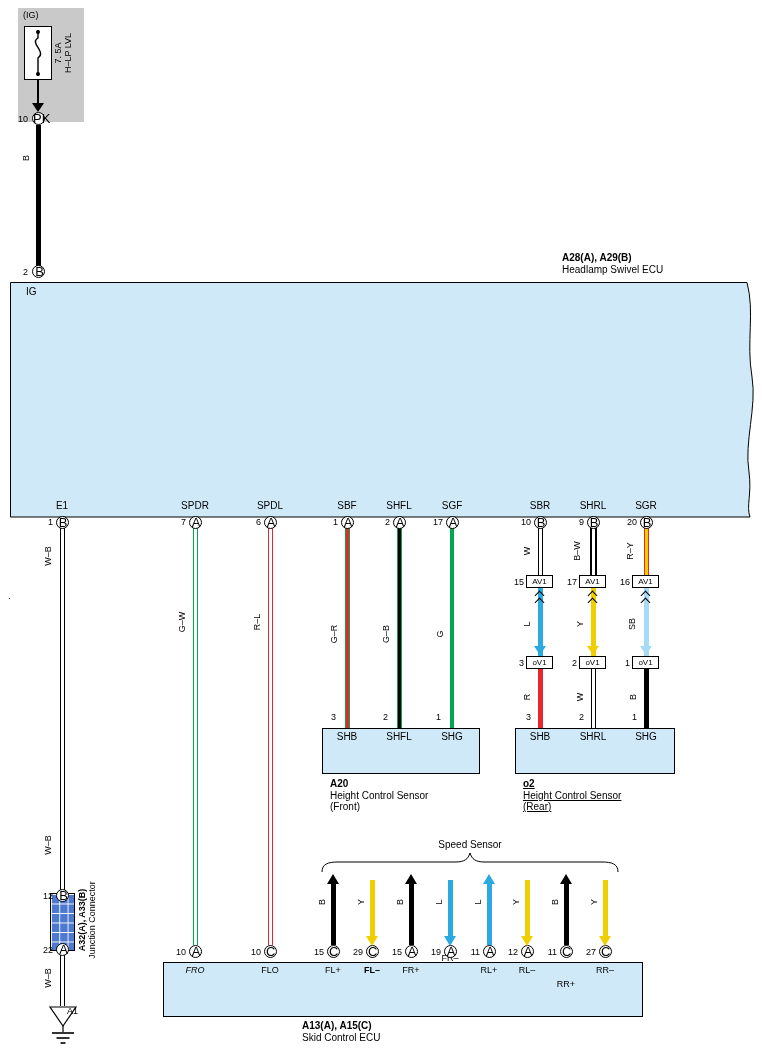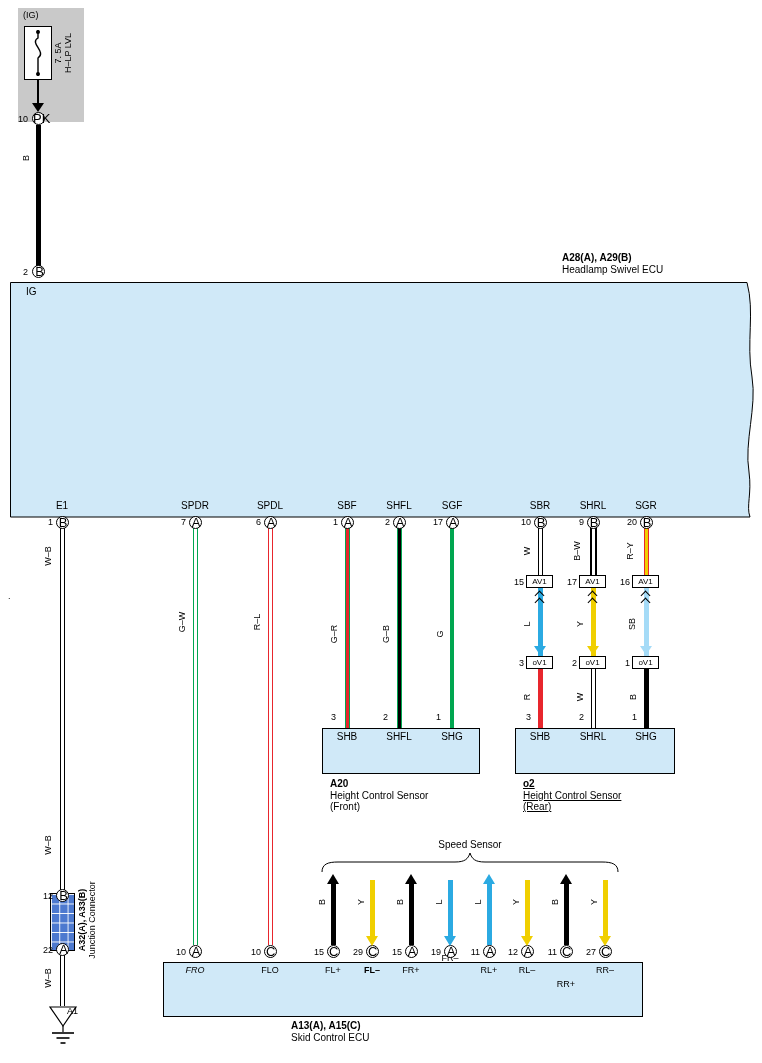--- a/index.html
+++ b/index.html
@@ -276,18 +276,18 @@
   <div class="abs t9 ctr" style="left:177px;top:966px;width:36px;font-style:italic;">FRO</div>
   <div class="abs t9 ctr" style="left:252px;top:966px;width:36px;">FLO</div>
   <div class="abs t9 ctr" style="left:315px;top:966px;width:36px;">FL+</div>
   <div class="abs t9 ctr" style="left:354px;top:966px;width:36px;font-weight:bold;">FL–</div>
   <div class="abs t9 ctr" style="left:393px;top:966px;width:36px;">FR+</div>
   <div class="abs t9 ctr" style="left:432px;top:954px;width:36px;">FR–</div>
   <div class="abs t9 ctr" style="left:471px;top:966px;width:36px;">RL+</div>
   <div class="abs t9 ctr" style="left:509px;top:966px;width:36px;">RL–</div>
   <div class="abs t9 ctr" style="left:548px;top:966px;width:36px;margin-top:14px;">RR+</div>
   <div class="abs t9 ctr" style="left:587px;top:966px;width:36px;">RR–</div>
-  <div class="abs t10" style="left:291px;top:1020px;">
+  <div class="abs t10" style="left:302px;top:1020px;">
     <div class="bold">A13(A), A15(C)</div>
     <div>Skid Control ECU</div>
   </div>
 
 </div>
 
 </body></html>

